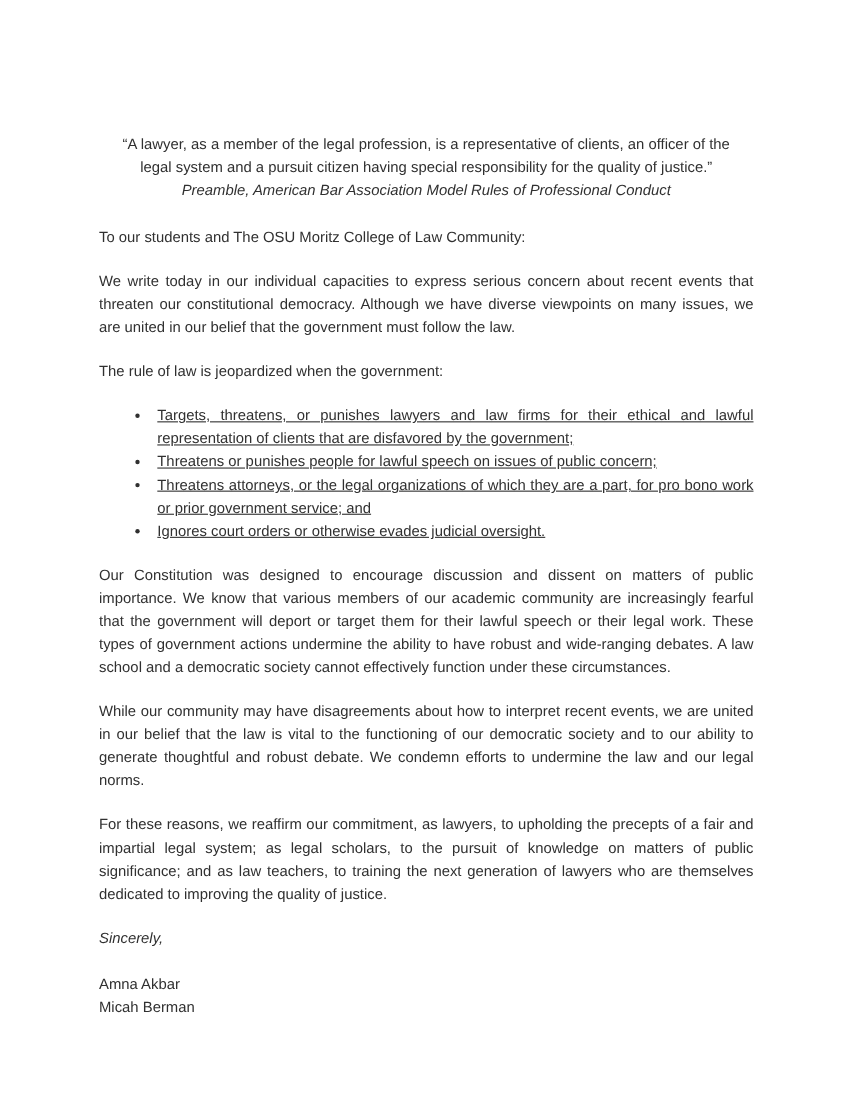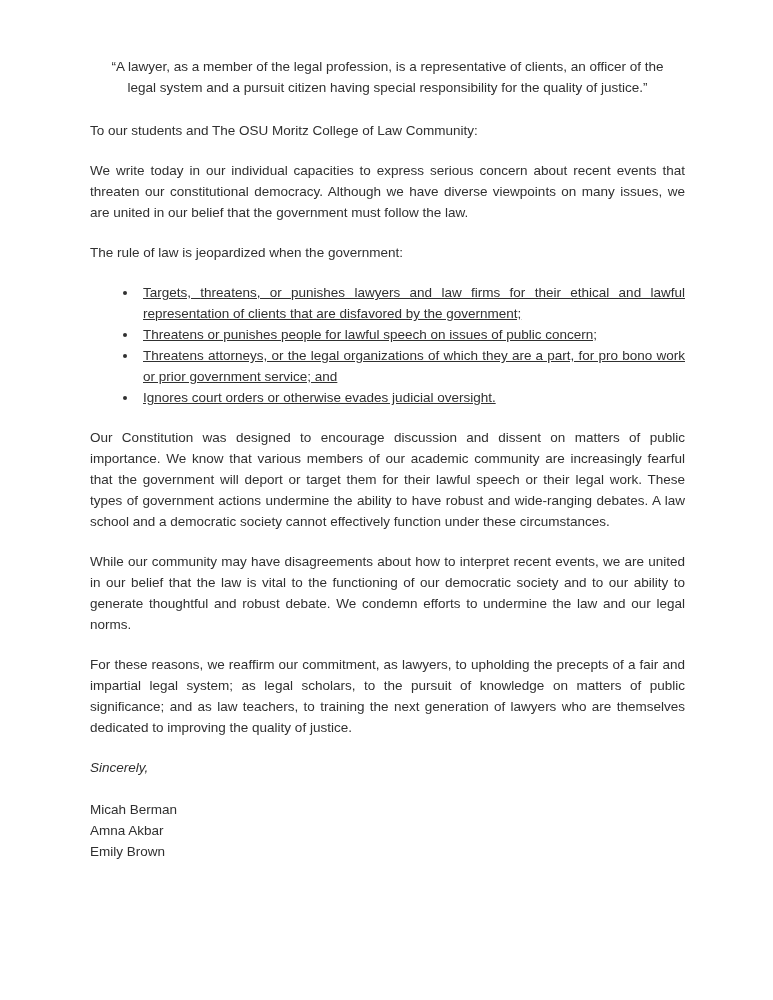--- a/index.html
+++ b/index.html
@@ -2,21 +2,21 @@
 <html><head>
 <meta charset="utf-8">
 <style>
   html, body { margin: 0; padding: 0; background: #ffffff; }
   .page {
     position: relative;
     width: 773px;
     height: 1000px;
     box-sizing: border-box;
     background: #ffffff;
-    padding: 56px 88px 0 90px;
+    padding: 120px 88px 0 90px;
     font-family: "Liberation Sans", sans-serif;
     font-size: 13.5px;
     line-height: 21px;
     color: #303030;
     overflow: hidden;
   }
   .quote { text-align: center; white-space: nowrap; }
   .quote .attribution { font-style: italic; }
   .salutation { margin: 22px 0 0 0; }
   .para { margin: 19px 0 0 0; text-align: justify; }
@@ -27,20 +27,21 @@
   .signatures { margin: 21px 0 0 0; }
 </style>
 </head>
 <body>
 
 <div class="page">
 
   <div class="quote">
     <div>“A lawyer, as a member of the legal profession, is a representative of clients, an officer of the</div>
     <div>legal system and a pursuit citizen having special responsibility for the quality of justice.”</div>
+    <div class="attribution">Preamble, American Bar Association Model Rules of Professional Conduct</div>
   </div>
 
   <p class="salutation">To our students and The OSU Moritz College of Law Community:</p>
 
   <p class="para">We write today in our individual capacities to express serious concern about recent events that threaten our constitutional democracy. Although we have diverse viewpoints on many issues, we are united in our belief that the government must follow the law.</p>
 
   <p class="para">The rule of law is jeopardized when the government:</p>
 
   <ul class="bullets">
     <li>Targets, threatens, or punishes lawyers and law firms for their ethical and lawful representation of clients that are disfavored by the government;</li>
@@ -54,18 +55,17 @@
 
   <p class="para">While our community may have disagreements about how to interpret recent events, we are united in our belief that the law is vital to the functioning of our democratic society and to our ability to generate thoughtful and robust debate. We condemn efforts to undermine the law and our legal norms.</p>
 
   <p class="para">For these reasons, we reaffirm our commitment, as lawyers, to upholding the precepts of a fair and impartial legal system; as legal scholars, to the pursuit of knowledge on matters of public significance; and as law teachers, to training the next generation of lawyers who are themselves dedicated to improving the quality of justice.</p>
 
   <div class="closing">
     <div>Sincerely,</div>
   </div>
 
   <div class="signatures">
+    <div>Amna Akbar</div>
     <div>Micah Berman</div>
-    <div>Amna Akbar</div>
-    <div>Emily Brown</div>
   </div>
 
 </div>
 
 </body></html>

